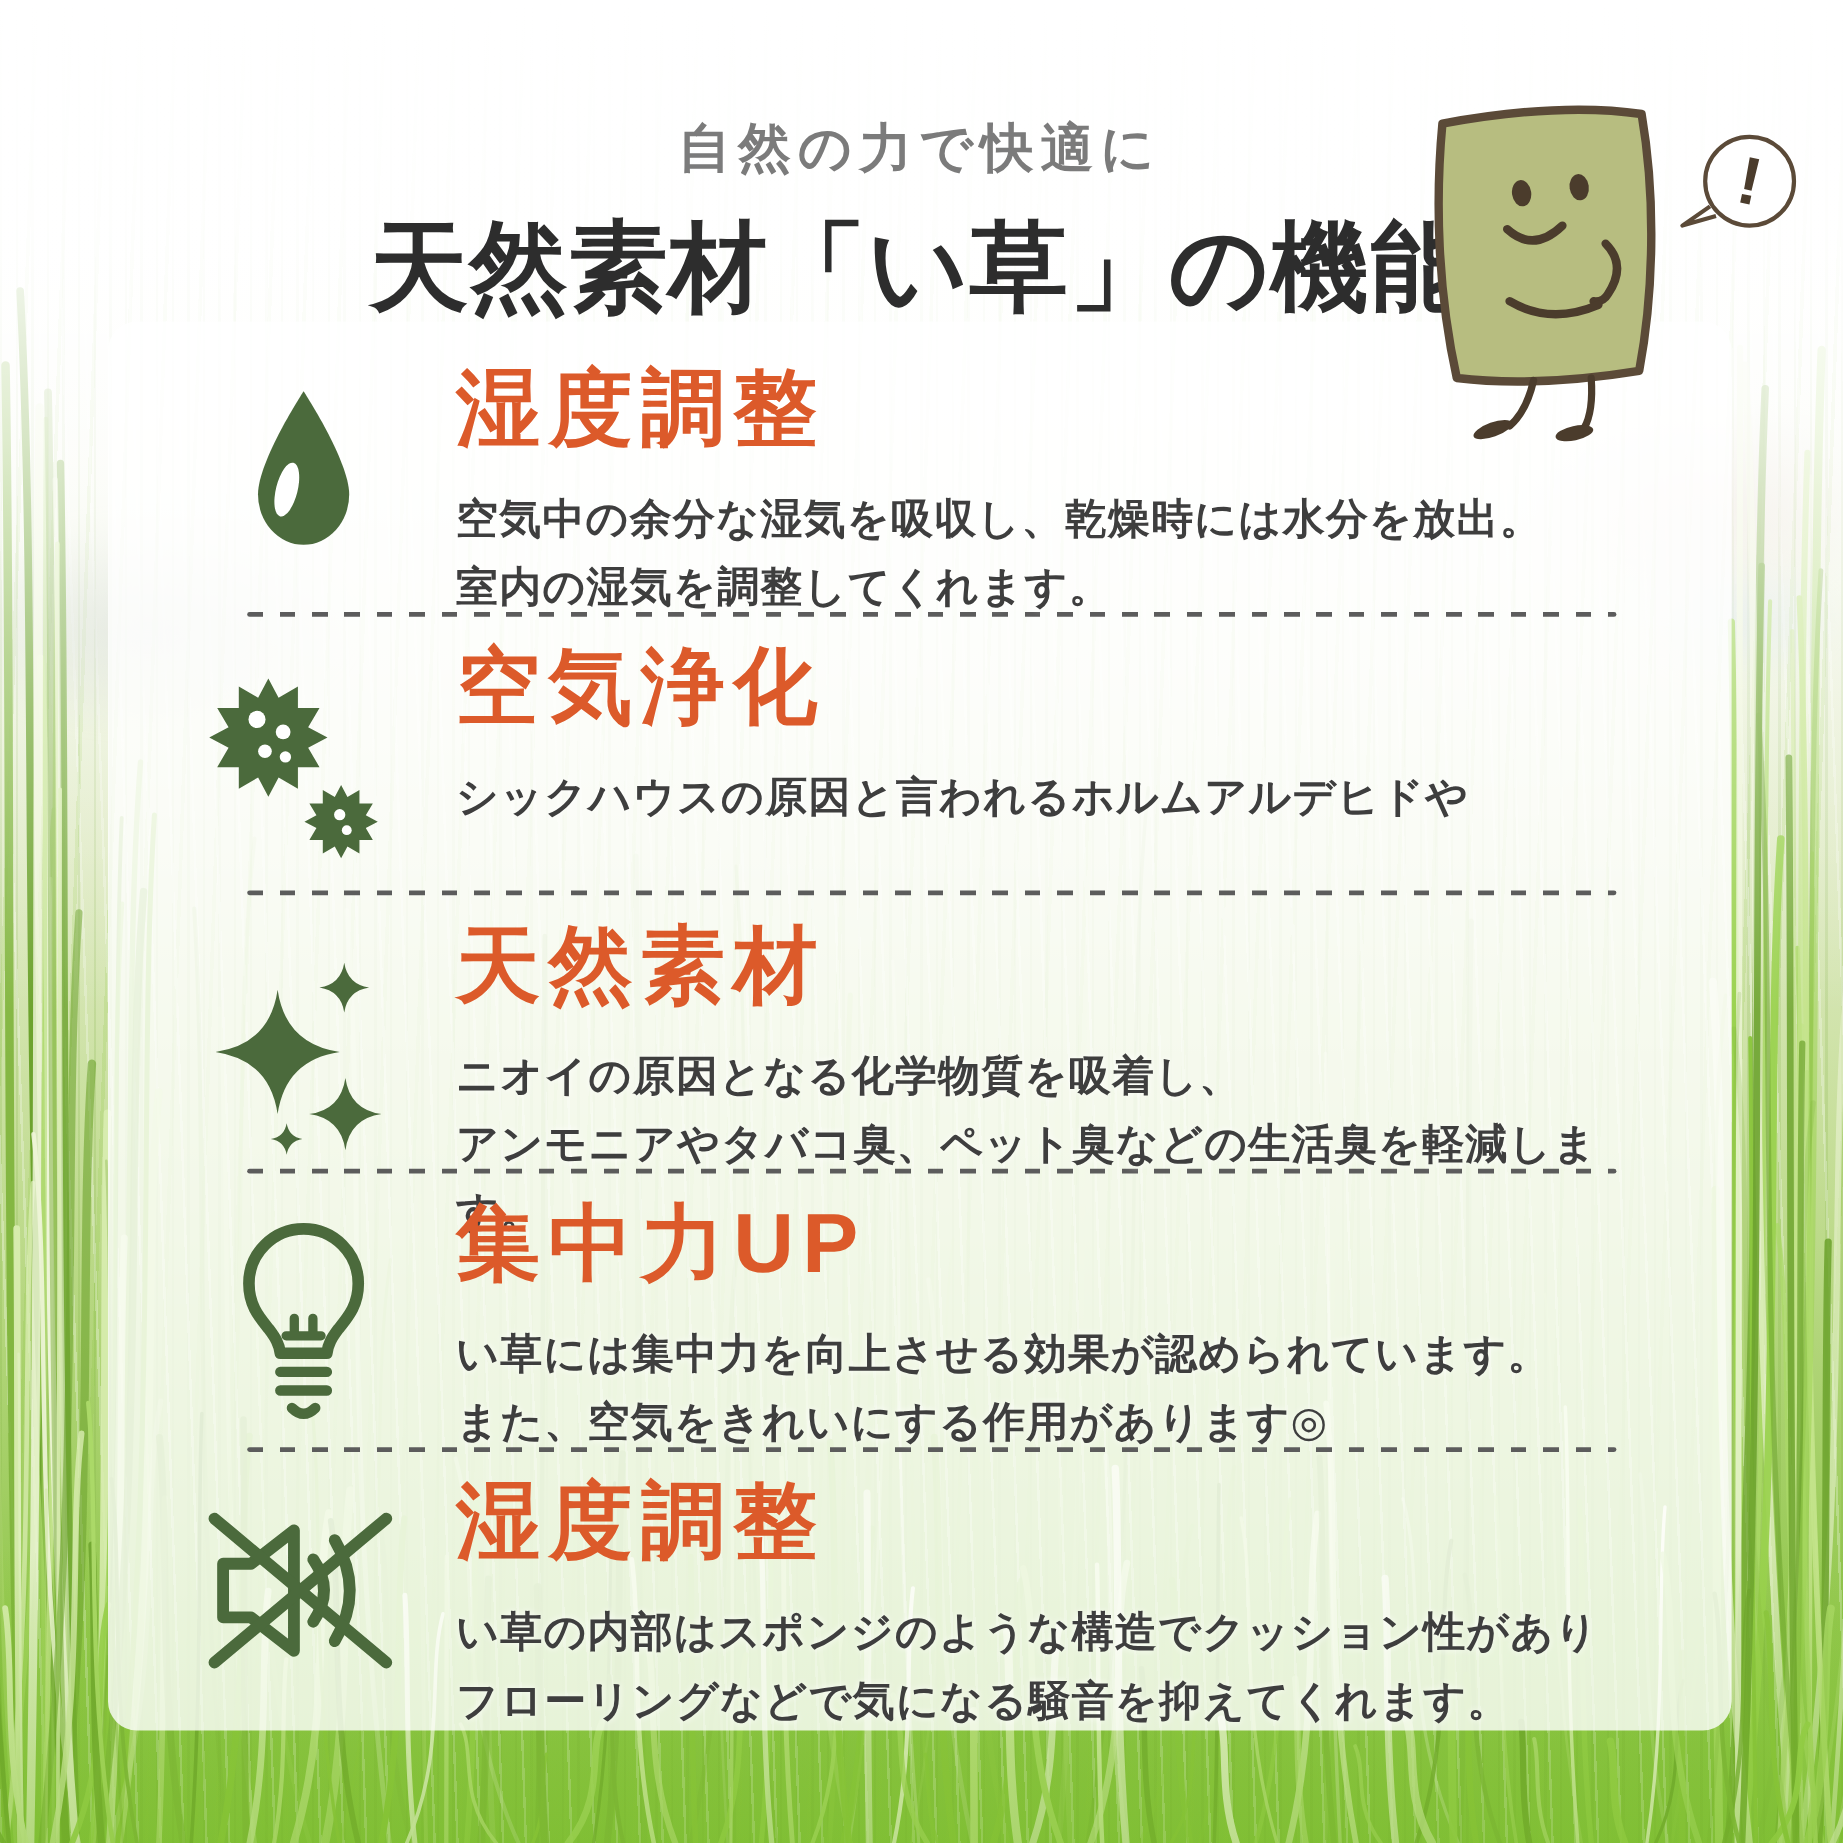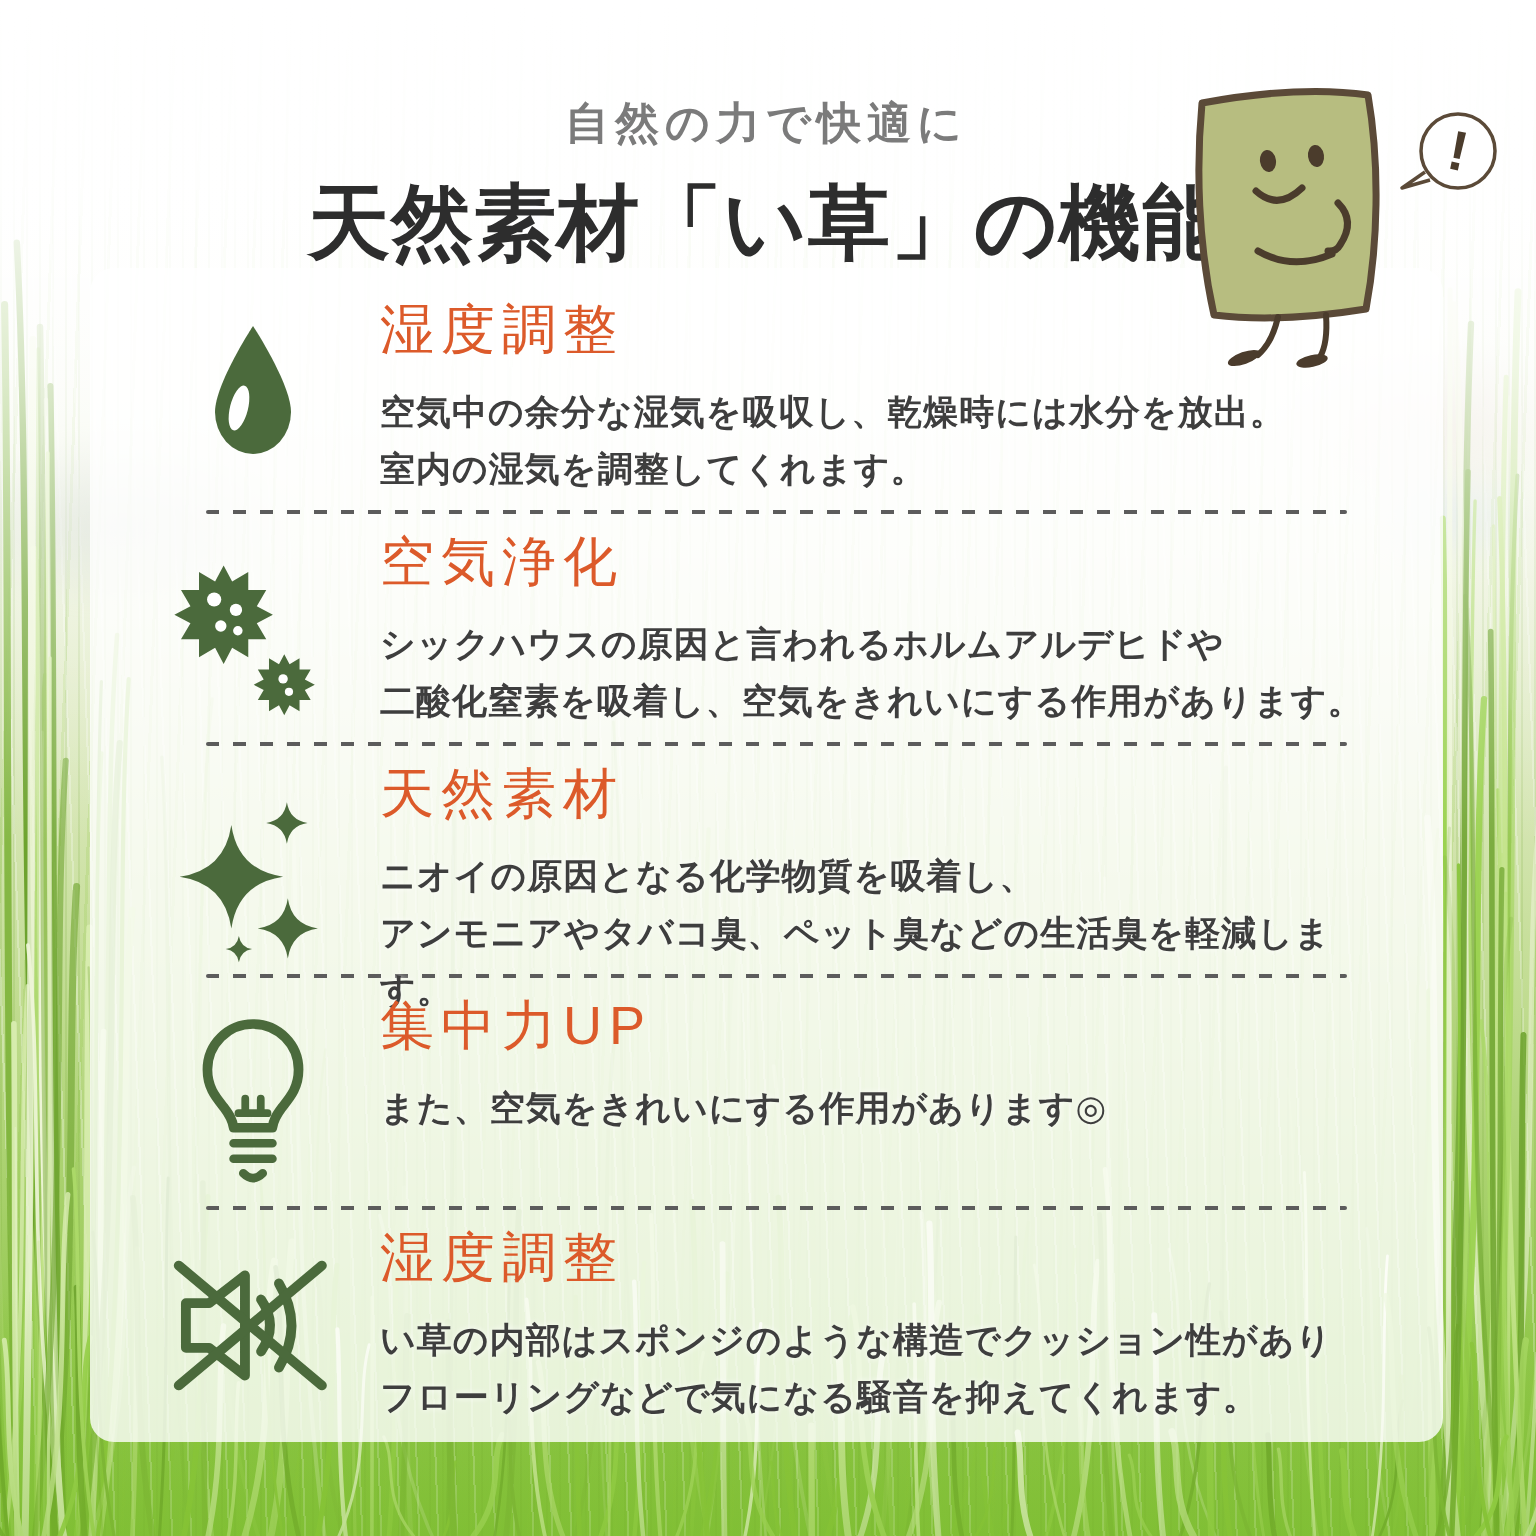--- a/index.html
+++ b/index.html
@@ -52,21 +52,21 @@
     box-sizing:border-box;
     padding:14px 40px 0 70px;
   }
   .row{display:flex;align-items:flex-start;height:228px;box-sizing:border-box;}
   .row.tall{height:232px;}
   .sep{height:4px;margin:0 56px 0 46px;
     background:repeating-linear-gradient(90deg,#5c5c5c 0 13px, rgba(0,0,0,0) 13px 27px);
     border-radius:2px;}
   .icon-box{flex:none;width:186px;display:flex;justify-content:center;padding-top:38px;}
   .content{flex:1;margin-left:34px;padding-top:12px;}
-  .feat-title{font-size:54px;font-weight:400;color:#dc5a2a;letter-spacing:7px;margin:0 0 16px 0;}
+  .feat-title{font-size:70px;font-weight:700;color:#dc5a2a;letter-spacing:7px;margin:0 0 16px 0;}
   .feat-line{font-size:35px;line-height:57px;font-weight:600;color:#3e3e3e;letter-spacing:1px;
     text-shadow:0 0 6px rgba(255,255,255,.9);}
   .icn{display:block;}
 </style>
 </head>
 <body>
 
 <div class="stage">
 
   <div class="bg"></div>
@@ -321,21 +321,20 @@
           <g transform="translate(128,140) scale(0.62)">
             <polygon fill="#4b6a3c" points="52,0 35,9 45,26 26,26 26,45 9,35 0,52 -9,35 -26,45 -26,26 -45,26 -35,9 -52,0 -35,-9 -45,-26 -26,-26 -26,-45 -9,-35 0,-52 9,-35 26,-45 26,-26 45,-26 35,-9"></polygon>
             <circle cx="-2" cy="-10" r="8" fill="#ffffff"></circle>
             <circle cx="8" cy="12" r="7" fill="#ffffff"></circle>
           </g>
         </svg>
       </div>
       <div class="content">
         <h2 class="feat-title">空気浄化</h2>
         <div class="feat-line">シックハウスの原因と言われるホルムアルデヒドや</div>
-        <div class="feat-line">二酸化窒素を吸着し、空気をきれいにする作用があります。</div>
       </div>
     </div>
     <div class="sep"></div>
 
     <div class="row">
       <div class="icon-box">
         <svg class="icn" width="160" height="190" viewBox="0 0 170 195">
           <path fill="#4b6a3c" d="M62,40 Q69,88 117,95 Q69,102 62,150 Q55,102 7,95 Q55,88 62,40 Z"></path>
           <path fill="#4b6a3c" d="M121,16 Q124,35 143,38 Q124,41 121,60 Q118,41 99,38 Q118,35 121,16 Z"></path>
           <path fill="#4b6a3c" d="M122,118 Q126,146 154,150 Q126,154 122,182 Q118,154 90,150 Q118,146 122,118 Z"></path>
@@ -354,20 +353,21 @@
       <div class="icon-box">
         <svg class="icn" width="126" height="175" viewBox="0 0 130 180" fill="none" stroke="#4b6a3c" stroke-width="10" stroke-linecap="round" stroke-linejoin="round">
           <path d="M65,8 a47,47 0 0 1 47,47 c0,19 -9,29 -17,39 c-6,8 -9,13 -10,21 h-40 c-1,-8 -4,-13 -10,-21 c-8,-10 -17,-20 -17,-39 a47,47 0 0 1 47,-47 z"></path>
           <path d="M50,100 h30 M57,100 v-15 M73,100 v-15" stroke-width="8"></path>
           <path d="M45,131 h40 M45,147 h40" stroke-width="9"></path>
           <path d="M55,162 q10,10 20,0" stroke-width="9"></path>
         </svg>
       </div>
       <div class="content">
         <h2 class="feat-title">集中力UP</h2>
+        <div class="feat-line">い草には集中力を向上させる効果が認められています。</div>
         <div class="feat-line">また、空気をきれいにする作用があります◎</div>
       </div>
     </div>
     <div class="sep"></div>
 
     <div class="row tall">
       <div class="icon-box">
         <svg class="icn" width="170" height="155" viewBox="0 0 190 170" fill="none" stroke="#4b6a3c" stroke-width="11" stroke-linecap="round" stroke-linejoin="round">
           <path d="M20,60 h26 l40,-31 v112 l-40,-31 h-26 z"></path>
           <path d="M104,56 q20,29 0,58"></path>

